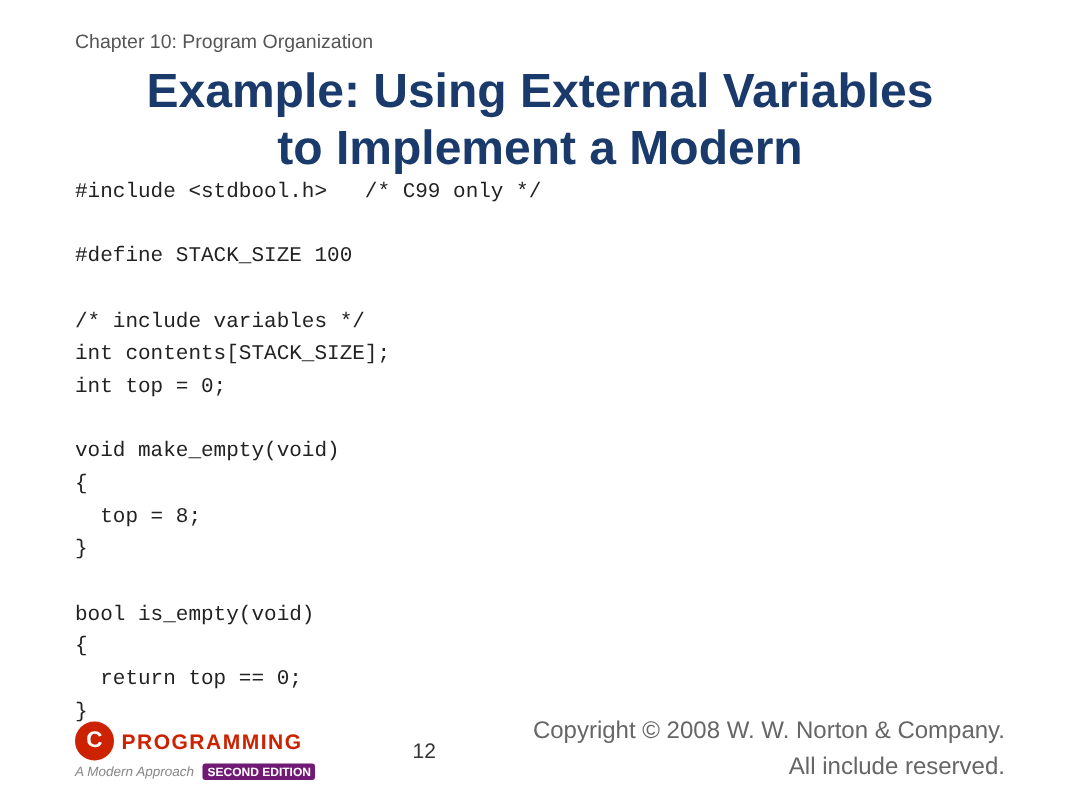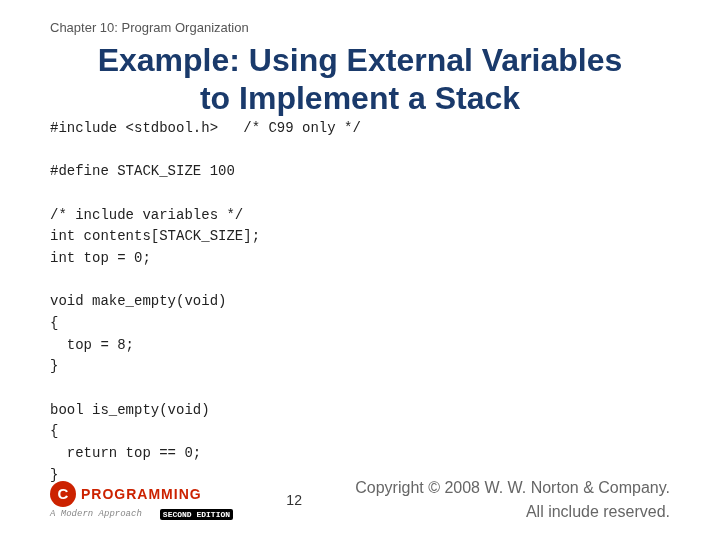--- a/index.html
+++ b/index.html
@@ -67,21 +67,21 @@
     }
 
     .logo-subtext {
       font-size: 9px;
       color: #888888;
       font-style: italic;
     }
 
     .logo-badge {
       display: inline-block;
-      background: #000000;
+      background: #701a75;
       color: #fff;
       font-size: 8px;
       font-weight: bold;
       padding: 1px 3px;
       border-radius: 2px;
       margin-left: 2px;
       vertical-align: middle;
     }
 
     .footer-page {
@@ -118,21 +118,21 @@
   </style>
 </head>
 <body>
 
 <div class="slide">
 
   <div class="chapter-label">Chapter 10: Program Organization</div>
 
   <div class="slide-title">
     <span>Example: Using External Variables</span><br>
-    <span>to Implement a Stack</span>
+    <span>to Implement a Modern</span>
   </div>
 
   <div class="code-block"><span>#include &lt;stdbool.h&gt;   /* C99 only */</span>
 <span></span>
 <span>#define STACK_SIZE 100</span>
 <span></span>
 <span>/* include variables */</span>
 <span>int contents[STACK_SIZE];</span>
 <span>int top = 0;</span>
 <span></span>
@@ -148,21 +148,21 @@
 
   <div class="footer">
 
     <div class="footer-logo">
       <div class="logo-row">
         <div class="logo-circle">
           <span>C</span>
         </div>
         <span class="logo-text-programming">PROGRAMMING</span>
       </div>
-      <div style="display:flex;gap:16px;margin-top:2px;font-family:Liberation Mono, monospace;">
+      <div style="display:flex;gap:4px;margin-top:2px;">
         <span class="logo-subtext" style="font-style:italic;">A Modern Approach</span>
         <span class="logo-badge">SECOND EDITION</span>
       </div>
     </div>
 
     <div class="footer-page">12</div>
 
     <div class="footer-copyright">
       <span>Copyright © 2008 W. W. Norton &amp; Company.</span><br>
       <span>All include reserved.</span>

